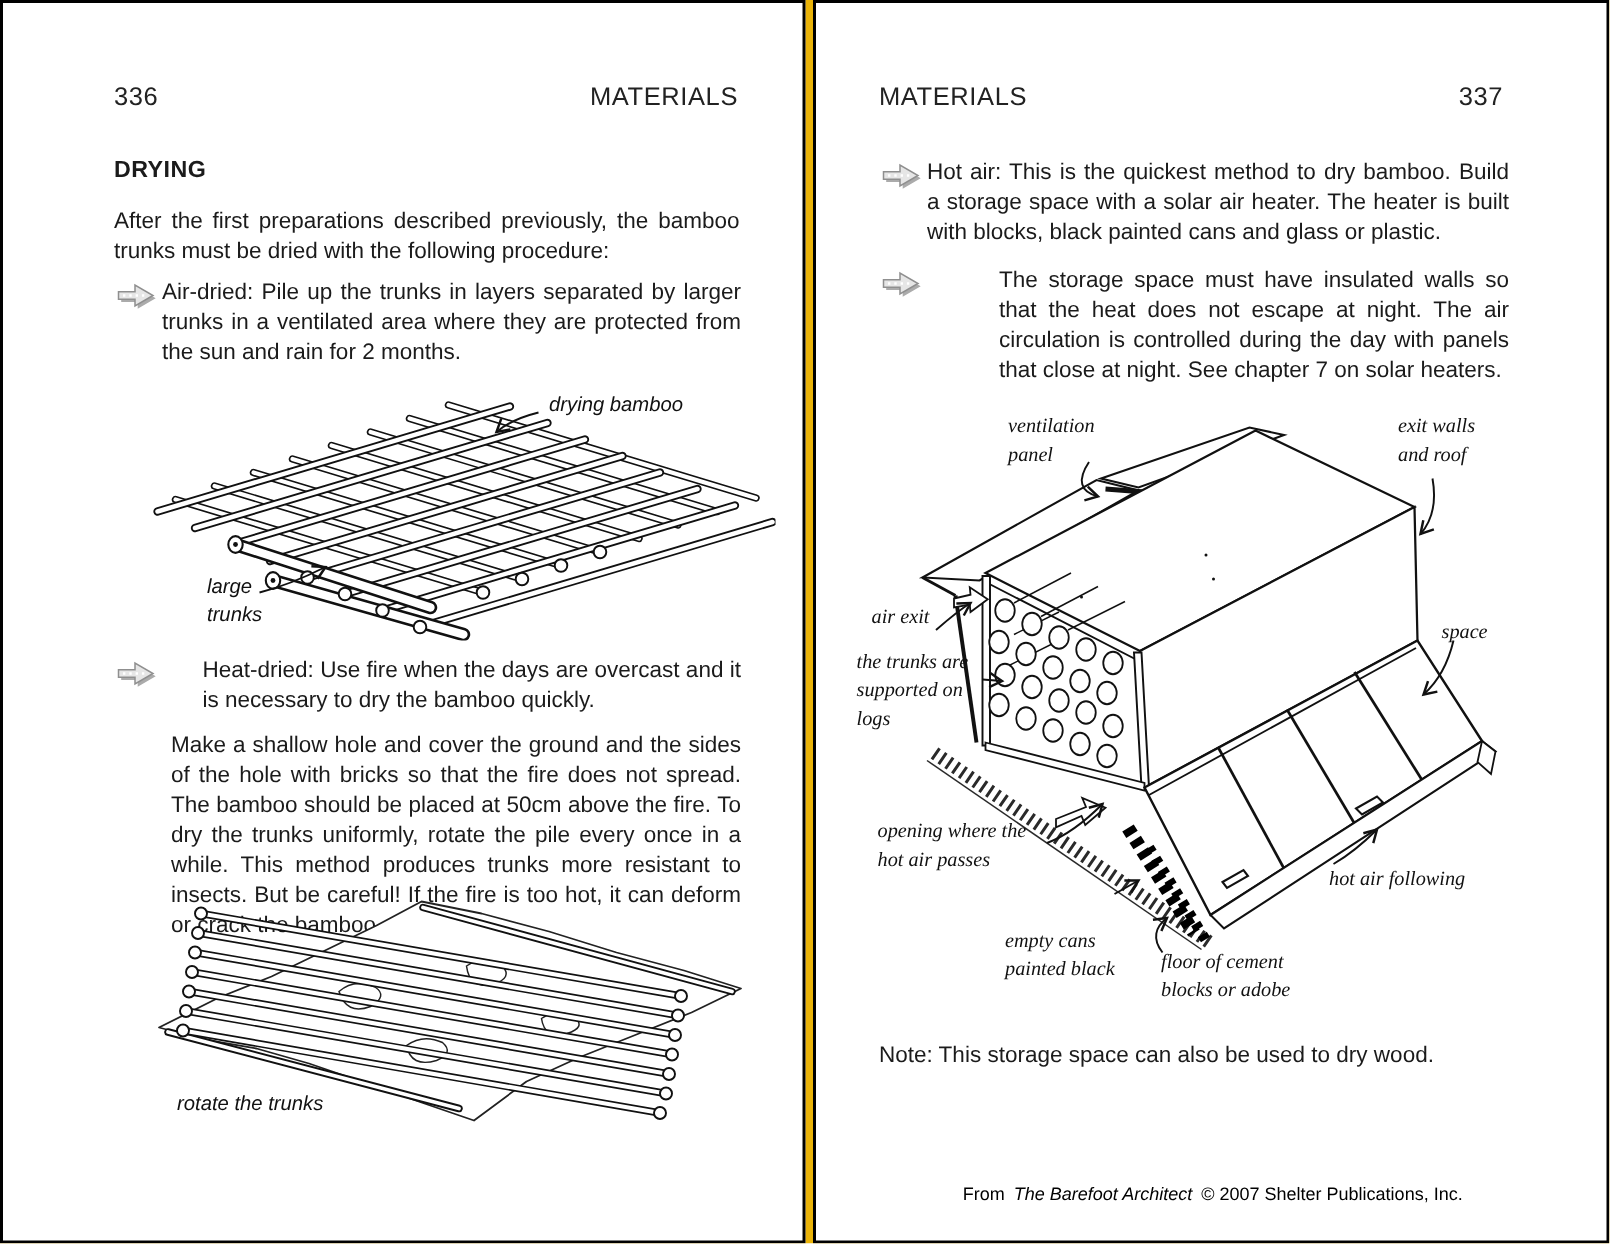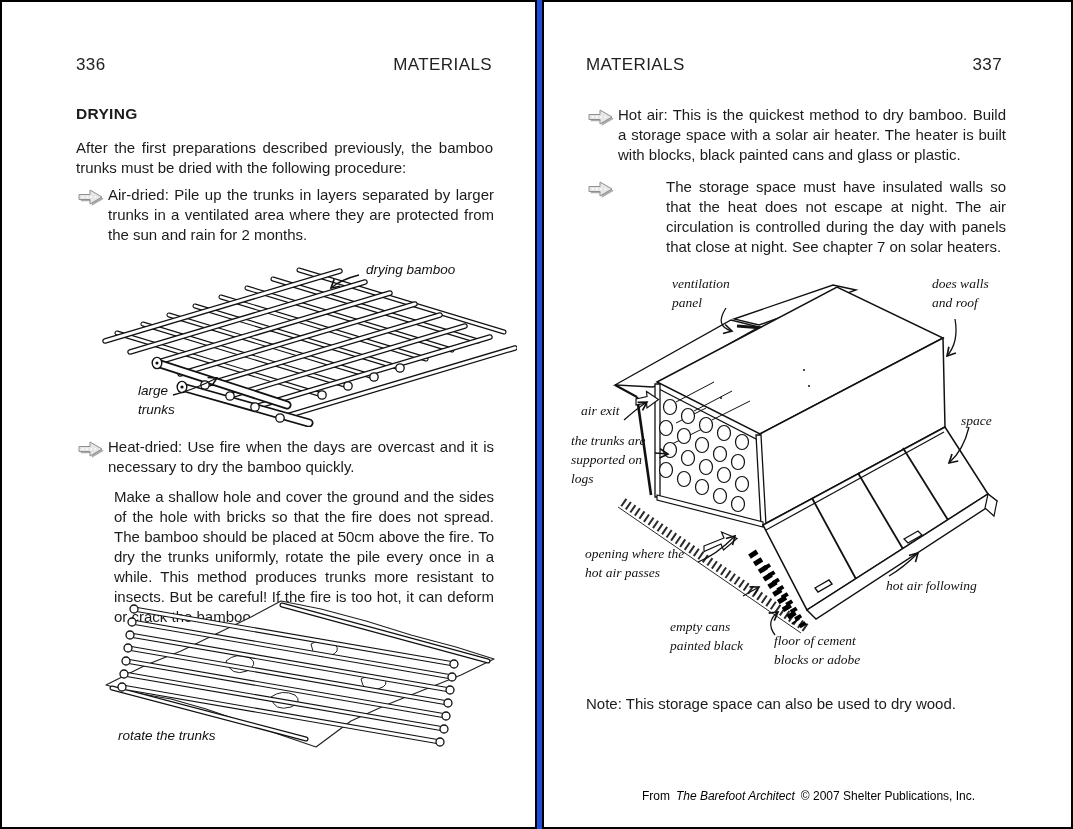--- a/index.html
+++ b/index.html
@@ -1,16 +1,16 @@
 <!DOCTYPE html>
 <html><head>
 <meta charset="utf-8">
 <style>
   html,body{margin:0;padding:0;background:#fff;}
-  #canvas{position:relative;width:1073px;height:829px;background:#1d4ed8;overflow:hidden;
+  #canvas{position:relative;width:1073px;height:829px;background:#eab308;overflow:hidden;
           font-family:"Liberation Sans",sans-serif;color:#1b1b1b;}
   .page{position:absolute;top:0;height:829px;background:#fff;border:2px solid #000;box-sizing:border-box;}
   #left-page{left:0;width:537px;}
   #right-page{left:542px;width:531px;}
   .abs{position:absolute;}
   .hdr{display:flex;justify-content:space-between;font-size:17px;line-height:19px;color:#222;letter-spacing:.4px;}
   .body-text{font-size:15px;line-height:20px;text-align:justify;color:#1b1b1b;}
   .section-title{font-size:15.5px;font-weight:bold;letter-spacing:.3px;}
   .bullet{display:flex;align-items:flex-start;}
   .bullet .ico{flex:0 0 32px;margin-top:1px;}
@@ -122,21 +122,21 @@
         </g>
 
         <path d="M272,30 C260,33 251,37 244,43" fill="none" stroke="#111" stroke-width="1.3" marker-end="url(#ah1)"></path>
         <path d="M86,150 C102,146 116,140 130,133" fill="none" stroke="#111" stroke-width="1.3" marker-end="url(#ah1)"></path>
       </svg>
       <div class="fig-label" style="left:279px;top:15px;">drying bamboo</div>
       <div class="fig-label" style="left:51px;top:136px;">large
 trunks</div>
     </div>
 
-    <div class="abs bullet" style="left:74px;top:435px;width:418px;">
+    <div class="abs bullet" style="left:74px;top:435px;width:418px;gap:27px;">
       <span class="ico">
         <svg width="30" height="24" viewBox="0 0 30 24">
           <path d="M3,8.5 H14 V4 L26,11 14,18 V13.5 H3 z" transform="translate(1.8,1.8)" fill="#ababab"></path>
           <path d="M3,8.5 H14 V4 L26,11 14,18 V13.5 H3 z" fill="#e6e6e6" stroke="#8f8f8f" stroke-width="1"></path>
           <line x1="6" y1="11" x2="22" y2="11" stroke="#fff" stroke-width="1.7" stroke-dasharray="1.6 2.6"></line>
         </svg>
       </span>
       <div class="btxt">Heat-dried: Use fire when the days are overcast and it is necessary to dry the bamboo quickly.</div>
     </div>
 
@@ -313,21 +313,21 @@
           <path d="M413,157 C409,174 402,185 393,193" marker-end="url(#ah2)"></path>
           <path d="M99,183 L112,184" marker-end="url(#ah2)"></path>
           <path d="M142,292 C158,286 170,275 179,266" marker-end="url(#ah2)"></path>
           <path d="M187,326 L203,317" marker-end="url(#ah2)"></path>
           <path d="M333,306 C345,299 354,291 362,283" marker-end="url(#ah2)"></path>
           <path d="M219,365 C212,356 214,348 222,342" marker-end="url(#ah2)"></path>
         </g>
       </svg>
       <div class="fig-label" style="left:116px;top:4px;">ventilation
 panel</div>
-      <div class="fig-label" style="left:376px;top:4px;">does walls
+      <div class="fig-label" style="left:376px;top:4px;">exit walls
 and roof</div>
       <div class="fig-label" style="left:25px;top:131px;">air exit</div>
       <div class="fig-label" style="left:405px;top:141px;">space</div>
       <div class="fig-label" style="left:29px;top:274px;">opening where the
 hot air passes</div>
       <div class="fig-label" style="left:15px;top:161px;">the trunks are
 supported on
 logs</div>
       <div class="fig-label" style="left:114px;top:319px;margin-top:28px;">empty cans
 painted black</div>

